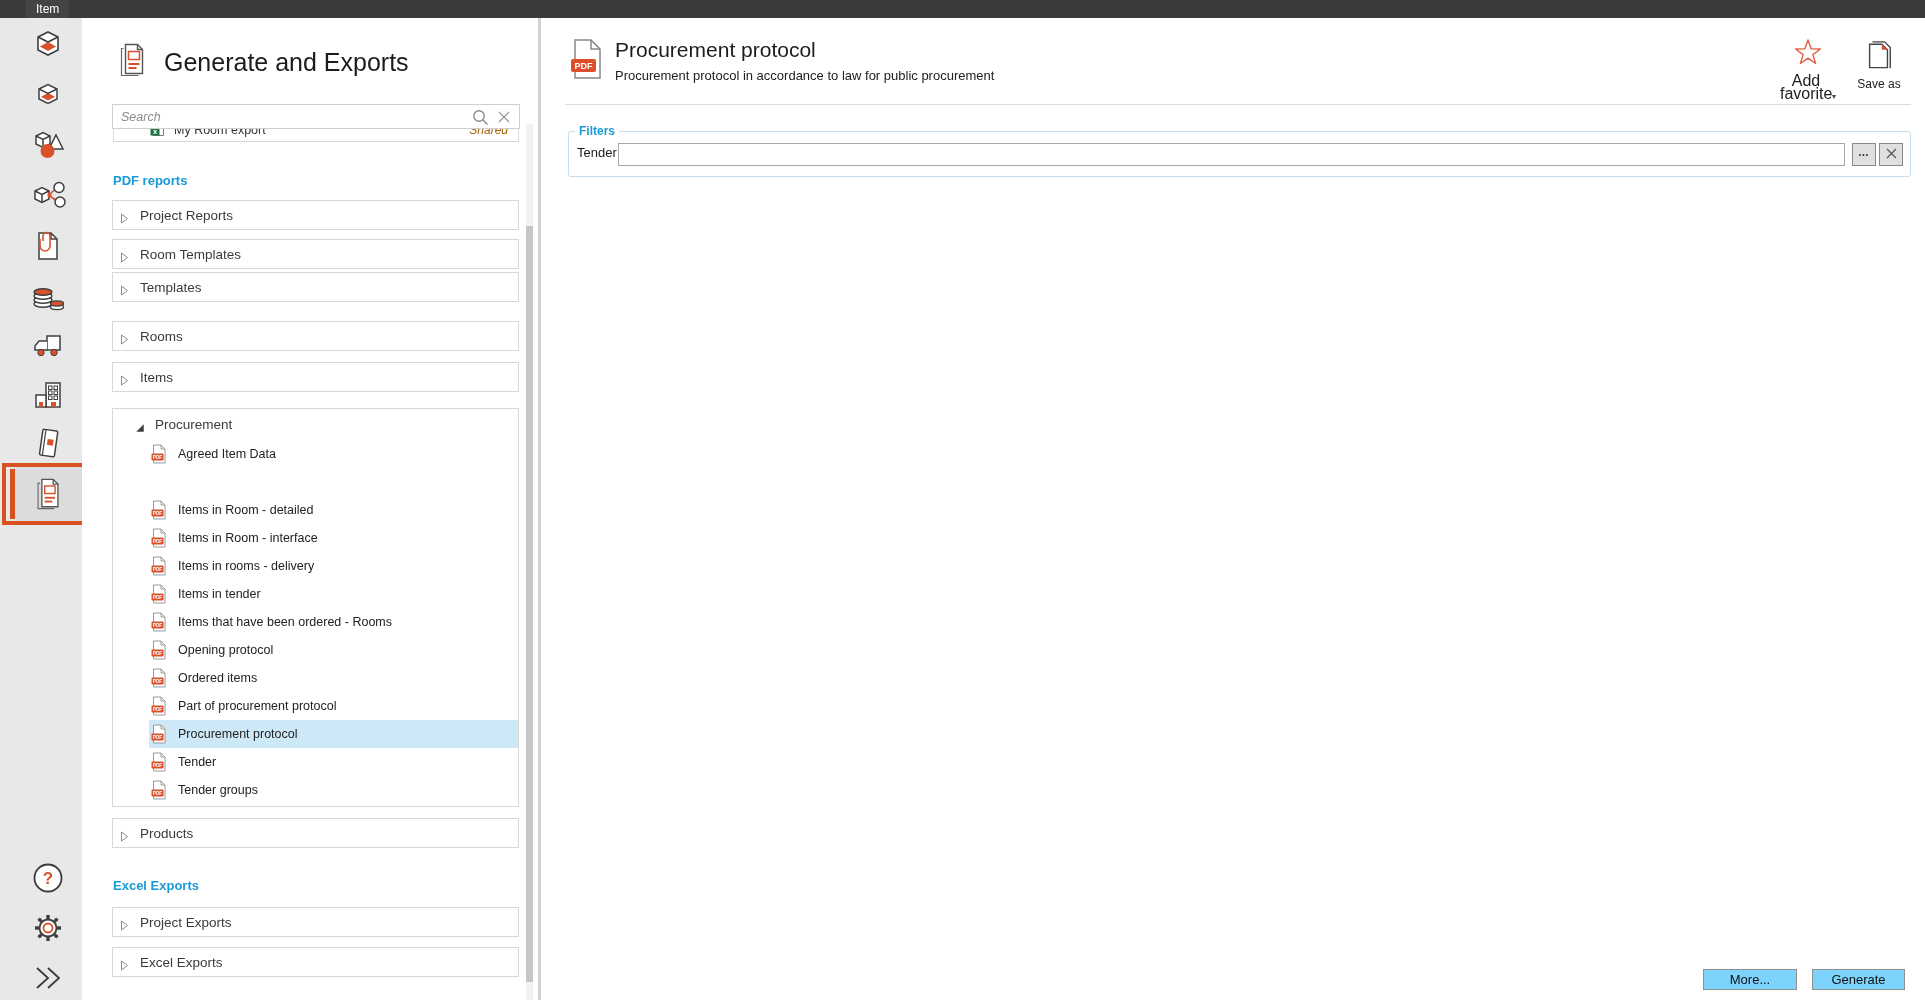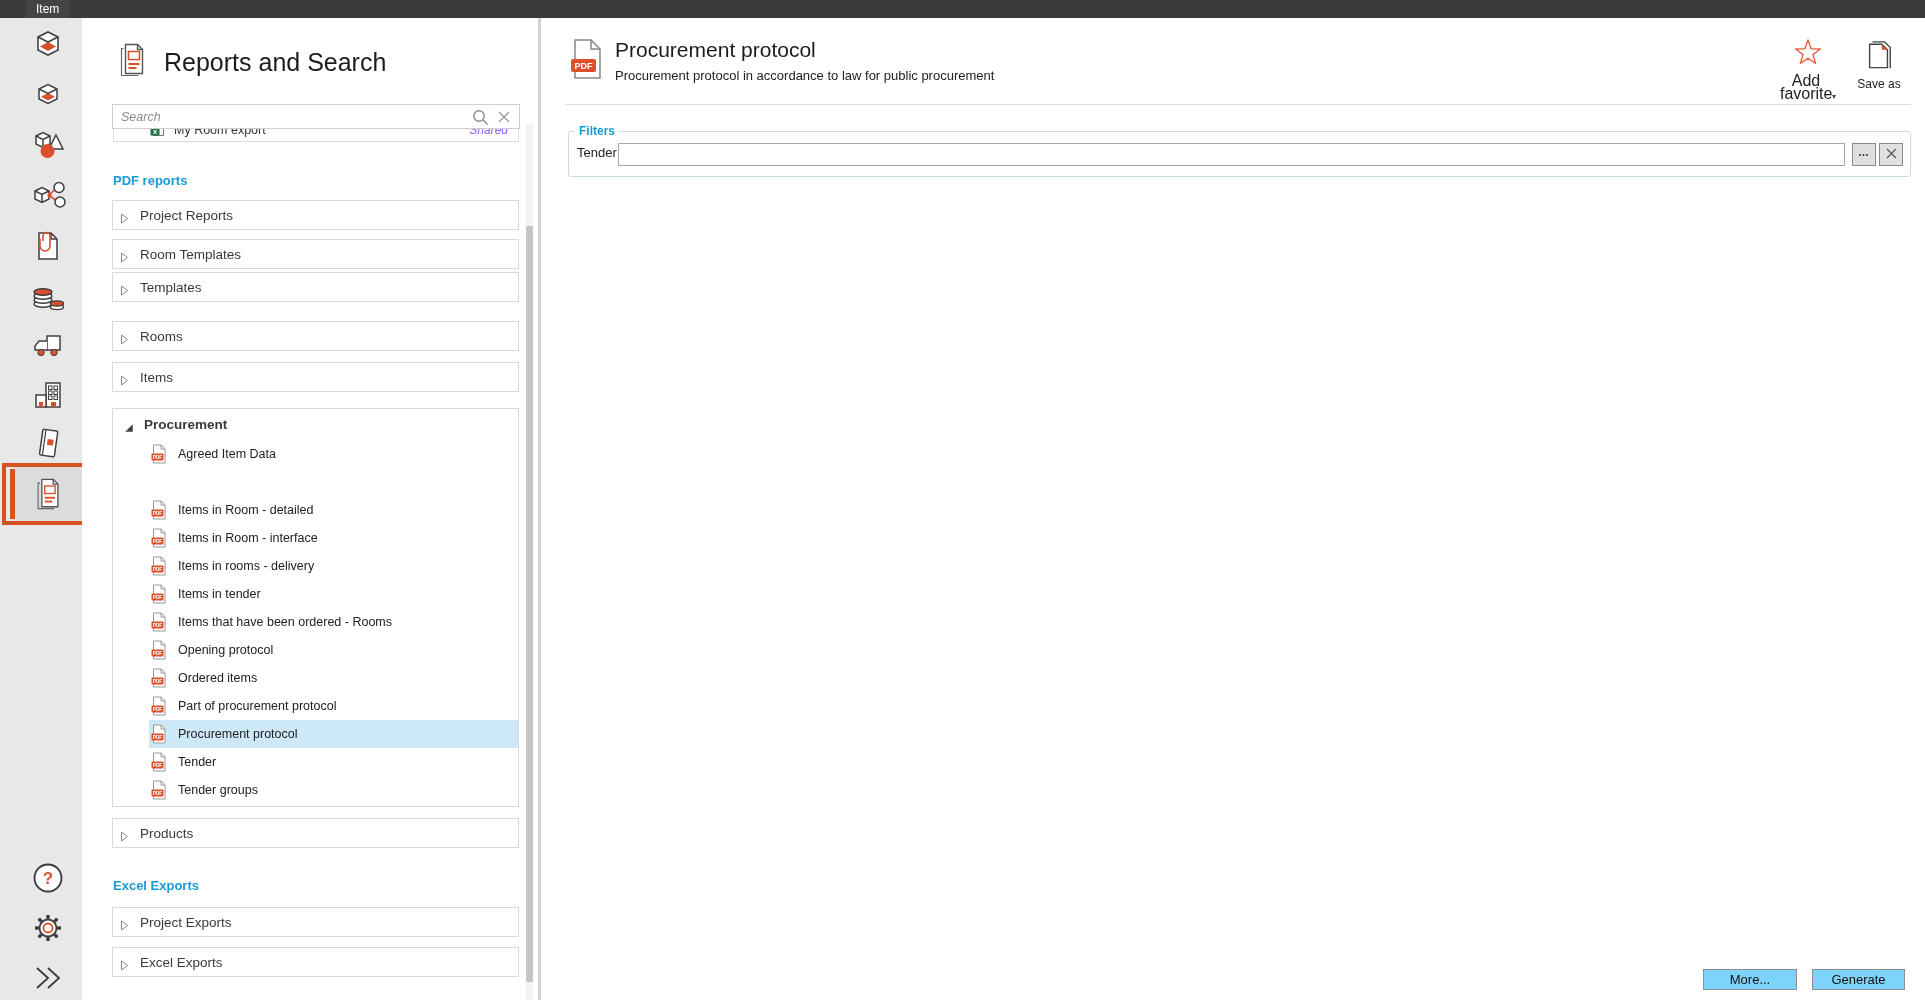--- a/index.html
+++ b/index.html
@@ -31,30 +31,30 @@
                      padding:0 0 0 8px; font-size:12.5px; font-family:"Liberation Sans",sans-serif; }
   .searchbox input::placeholder { font-style:italic; color:#8a8a8a; }
   .sb-mag { position:absolute; right:30px; top:4px; }
   .sb-x   { position:absolute; right:8px;  top:5px; }
 
   .clip-row { position:absolute; left:31px; top:111px; width:406px; height:13px; overflow:hidden;
               border-left:1px solid #dcdcdc; border-right:1px solid #dcdcdc; border-bottom:1px solid #d8d8d8; }
   .clip-inner { position:absolute; left:0; top:-11px; width:100%; height:24px; }
   .clip-inner .xlicon { position:absolute; left:36px; top:4px; }
   .clip-inner .clabel { position:absolute; left:60px; top:5px; font-size:12.5px; color:#333; }
-  .clip-inner .cstatus { position:absolute; right:10px; top:5px; font-size:12px; font-style:italic; color:#8b5cf6; }
+  .clip-inner .cstatus { position:absolute; right:10px; top:5px; font-size:12px; font-style:italic; color:#a16207; }
 
   .sect-header { position:absolute; left:31px; font-size:13px; font-weight:bold; color:#1a9ad7; }
 
   .acc { position:absolute; left:30px; width:407px; height:30px; border:1px solid #d8d8d8; background:#fff; }
   .acc .exp { position:absolute; left:7px; top:9px; }
   .acc .acc-label { position:absolute; left:27px; top:7px; font-size:13.5px; color:#3a3a3a; }
 
   .proc-box { position:absolute; left:30px; top:390px; width:407px; height:399px; border:1px solid #d8d8d8; background:#fff; }
-  .proc-head { position:absolute; left:4px; top:0; width:100%; height:31px;font-weight:bold; }
+  .proc-head { position:absolute; left:15px; top:0; width:100%; height:31px; }
   .proc-head .exp { position:absolute; left:7px; top:10px; }
   .proc-head .acc-label { position:absolute; left:27px; top:8px; font-size:13.5px; color:#3a3a3a; }
   .prow { position:absolute; left:36px; width:369px; height:28px; }
   .prow.sel { background:#cde9f8; }
   .prow .pdficon { position:absolute; left:2px; top:4px; }
   .prow .plabel { position:absolute; left:29px; top:7px; font-size:12.5px; color:#222; }
 
   .lp-scroll { position:absolute; left:444px; top:106px; width:7px; height:876px; background:#f2f2f2; }
   .lp-thumb  { position:absolute; left:0; top:102px; width:7px; height:756px; background:#c6c6c6; }
 
@@ -250,21 +250,21 @@
 
   <div id="left-panel">
     <span class="lp-hicon"><svg width="28" height="36" viewBox="0 0 28 36">
       <path d="M5.5 6.5 H3.5 V33.5 H20.5" fill="none" stroke="#666" stroke-width="1.2"></path>
       <path d="M7.5 2.5 H19.5 L24.5 7.5 V31.5 H7.5 Z" fill="#fff" stroke="#555" stroke-width="1.4"></path>
       <path d="M19.5 2.5 V7.5 H24.5" fill="none" stroke="#555" stroke-width="1.4"></path>
       <rect x="10.5" y="9.5" width="11" height="8" fill="none" stroke="#d9512c" stroke-width="1.5"></rect>
       <rect x="10.5" y="21" width="11" height="2" fill="#d9512c"></rect>
       <rect x="10.5" y="25" width="8" height="2" fill="#d9512c"></rect>
         </svg></span>
-    <div class="lp-title">Reports and Search</div>
+    <div class="lp-title">Generate and Exports</div>
 
     <div class="searchbox">
       <input type="text" placeholder="Search" style="">
       <span class="sb-mag"><svg width="17" height="17" viewBox="0 0 17 17">
         <circle cx="7" cy="7" r="5.2" fill="none" stroke="#8a8a8a" stroke-width="1.4"></circle>
         <line x1="11" y1="11" x2="15.5" y2="15.5" stroke="#8a8a8a" stroke-width="1.4"></line>
           </svg></span>
       <span class="sb-x"><svg width="14" height="14" viewBox="0 0 14 14">
         <path d="M2 2 L12 12 M12 2 L2 12" stroke="#9a9a9a" stroke-width="1.3"></path>
           </svg></span>

